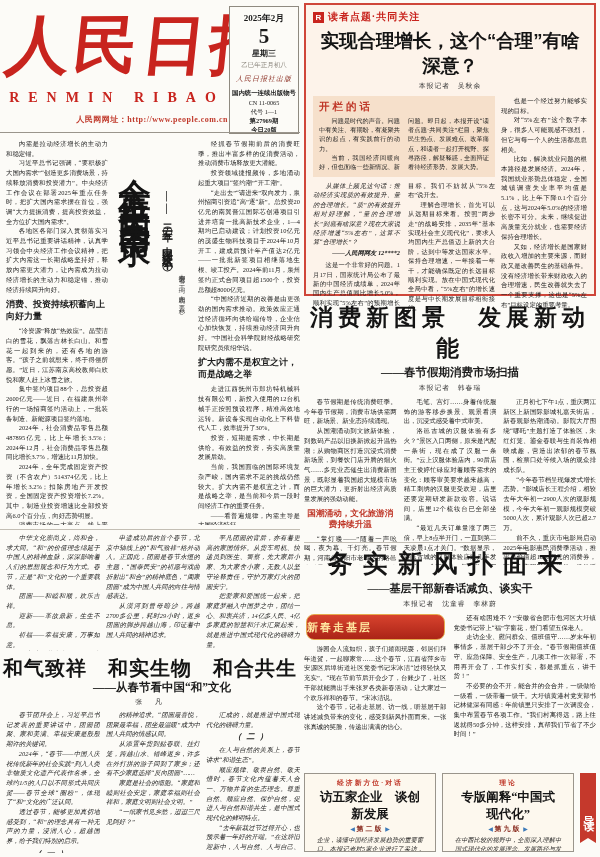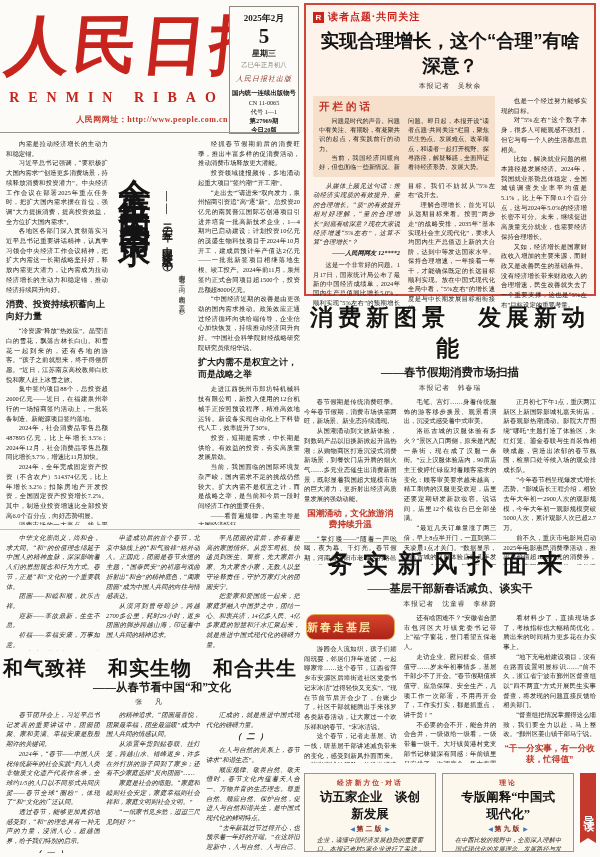--- a/index.html
+++ b/index.html
@@ -284,29 +284,20 @@
             <p class="para">游园会人流如织，孩子们嬉闹玩耍，邻居们拜年道贺，一起聊家常……这个春节，江西省萍乡市安源区后埠街道社区党委书记宋冰洁“过得轻快又充实”。“现在节前节后开会少了，台账少了，社区干部就能腾出手来张罗各类新春活动，让大家过一个欢乐祥和的春节。”宋冰洁说。</p>
             <p class="para">这个春节，记者走基层、访一线，听基层干部讲述减负带来的变化，感受到新风扑面而来。一张张真诚的笑脸，传递出满满的信心。</p>
           </div>
 
       </div>
       <div class="rs-col cols">
           <p class="para">还有啥困难不？”安徽省合肥市包河区大圩镇党委书记带上“福”字窗花，登门看望五保老人。</p>
           <p class="para">走访企业、慰问群众、值班值守……岁末年初事情多，基层干部少不了开会。“春节假期值班值守、应急保障、安全生产，几项工作一次部署，不用再开会了，工作实打实，都是抓重点，讲干货！”</p>
           <p class="para">不必要的会不开，能合并的会合并，一级做给一级看，一级带着一级干。大圩镇黄港村党支部书记林健深有同感：年前镇里只安排了一次调度会，集中布置春节各项工作。“我们村离得远，路上往返就得50多分钟，这样安排，真帮我们节省了不少时间！”</p>
         </div>
-      <div class="rs-col cols">
-        <div>
-            <p class="para">看材料少了，直插现场多了，考核指标也大幅精简优化，腾出来的时间精力更多花在办实事上。</p>
-            <p class="para">“地下充电桩建设项目，没有在路面设置明显标识……”前不久，浙江省宁波市鄞州区督查组以“四不两直”方式开展民生实事督查，将发现的问题直接反馈给相关部门。</p>
-            <p class="para">“督查组把情况掌握得这么细致，我们要全力以赴，马上整改。”鄞州区姜山镇干部马宁说。</p>
-          </div>
-        <div class="red-sub">“干一分实事，有一分收获，忙得值”</div>
-
-      </div>
     </div>
   </div>
 
   <div class="digest">
     <div class="dg-box">
       <div class="dg-kicker">经济新方位·对话</div>
       <div class="dg-head">访五家企业　谈创新发展</div>
       <div class="dg-pager">
         <span class="dg-arrow">◀</span>
         <span class="dg-page">第二版</span>

